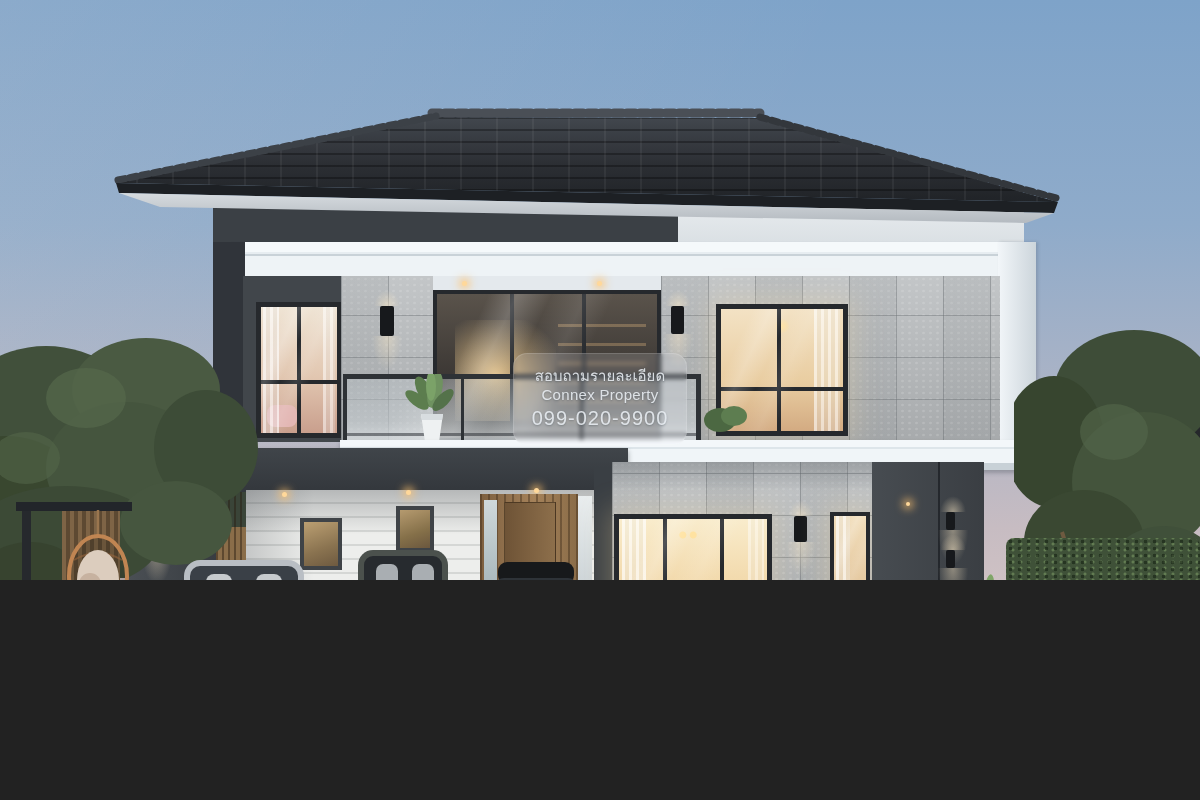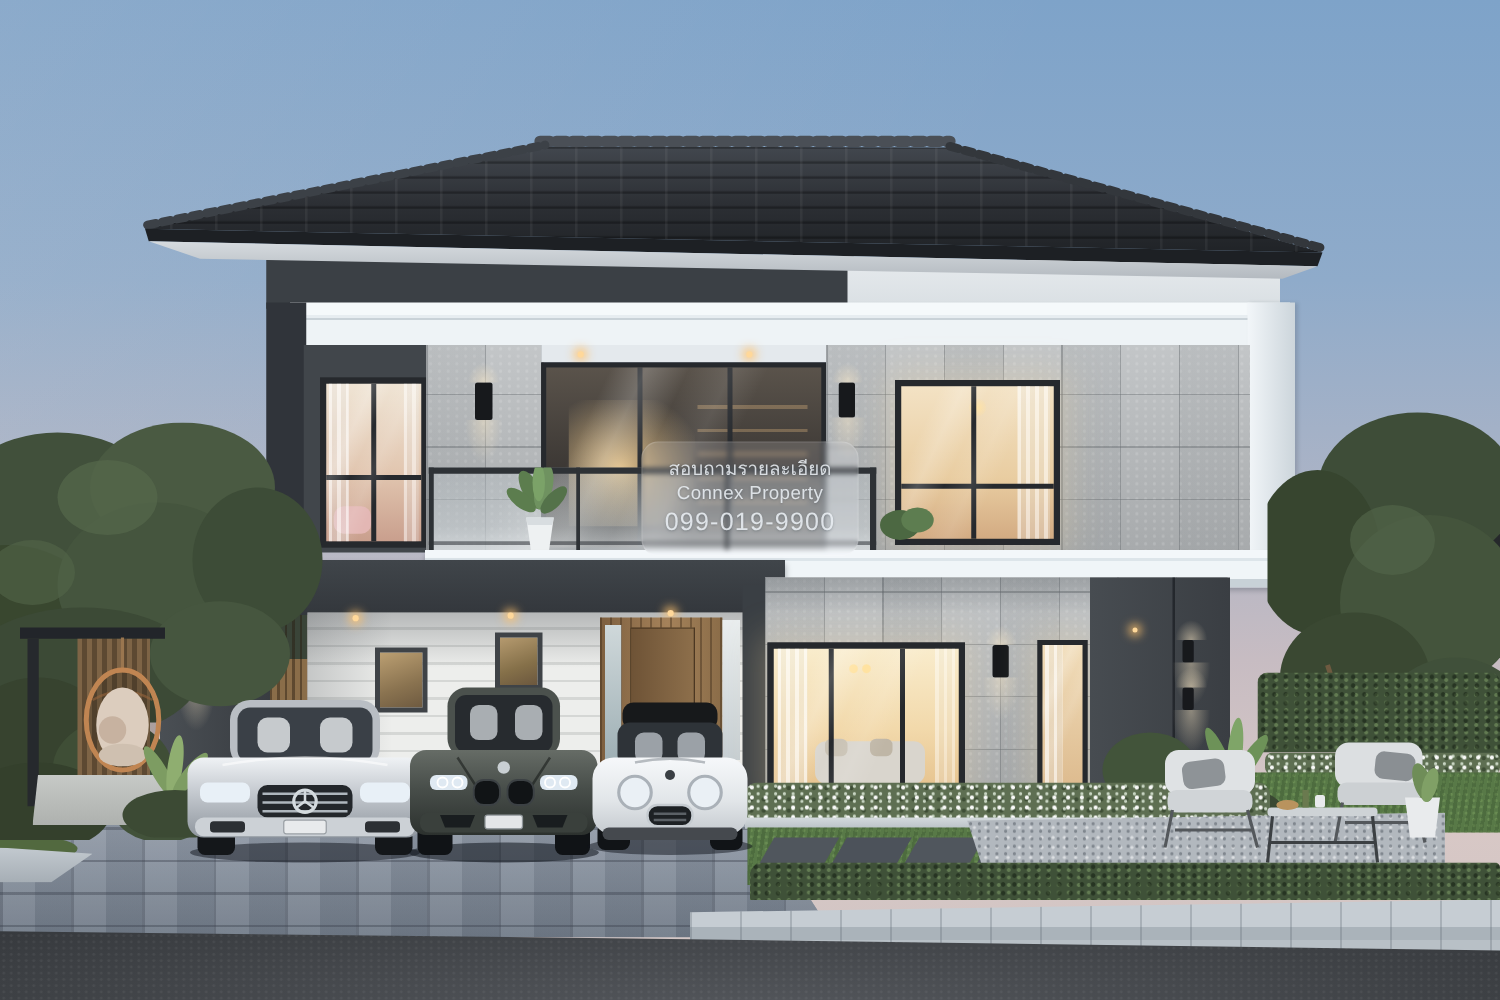--- a/index.html
+++ b/index.html
@@ -1,16 +1,16 @@
 <!DOCTYPE html>
 <html style="--sky-top: #7ea3c9; --sky-horizon: #d8c8c6; --roof-dark: #2c2f34; --dark-wall: #3f4449; --white-band: #eef3f7; --stone-tile: #b5b8ba; --warm-light: #f2d9a8; --wood-door: #96744e; --lawn: #587947; --paver: #8f99a6; --road: #404348; --car-silver: #c9cdd2; --car-dark-grey: #4b504c; --car-white: #eef0f2;"><head>
 <meta charset="utf-8">
 <style>
   html,body{margin:0;padding:0;background:#222;}
-  #scene{position:relative;width:1200px;height:800px;overflow:hidden;font-family:"Liberation Sans",sans-serif;}
+  #scene{position:relative;width:1200px;height:580px;overflow:hidden;font-family:"Liberation Sans",sans-serif;}
   .abs{position:absolute;}
   
   .sky{left:0;top:0;width:1200px;height:800px;
     background:linear-gradient(180deg,var(--sky-top,#7ea3c9) 0%,#8fabca 28%,#aab3c6 48%,#c7bcc2 66%,var(--sky-horizon,#d8c8c6) 82%,#cfc4c3 100%);}
   .sky::after{content:"";position:absolute;inset:0;
     background:linear-gradient(115deg,rgba(255,235,220,.10),transparent 55%);}
   
   .pavers{left:0;top:636px;width:668px;height:114px;
     clip-path:polygon(0 0,89% 0,100% 100%,0 100%);
     background-color:var(--paver,#8f99a6);
@@ -445,16 +445,16 @@
     <circle cx="68" cy="60" r="4" fill="#3a3f44"></circle>
     <rect x="50" y="84" width="36" height="17" rx="8" fill="#1d2124" stroke="#c6ccd1" stroke-width="2"></rect>
     <rect x="55" y="90" width="26" height="2" fill="#5b6166"></rect>
       <rect x="55" y="95" width="26" height="2" fill="#5b6166"></rect>
     <rect x="14" y="102" width="108" height="10" rx="5" fill="#45494e"></rect>
   </svg>
 
   <div class="abs wm">
     <div class="l1">สอบถามรายละเอียด</div>
     <div class="l2">Connex Property</div>
-    <div class="l3">099-019-9900</div>
+    <div class="l3">099-020-9900</div>
   </div>
 
 </div>
 
 </body></html>

